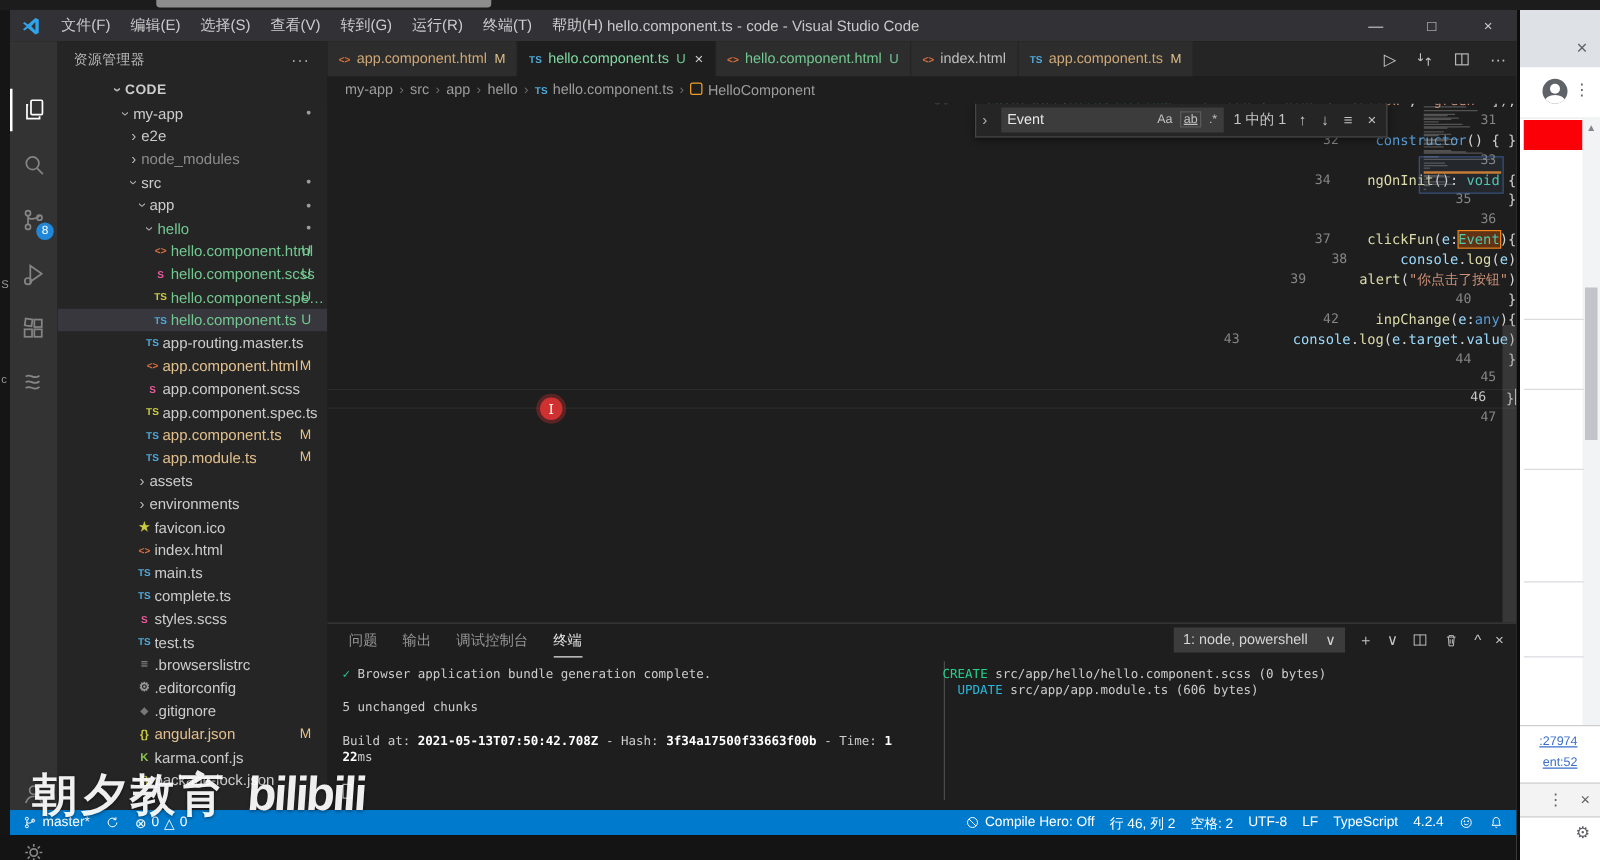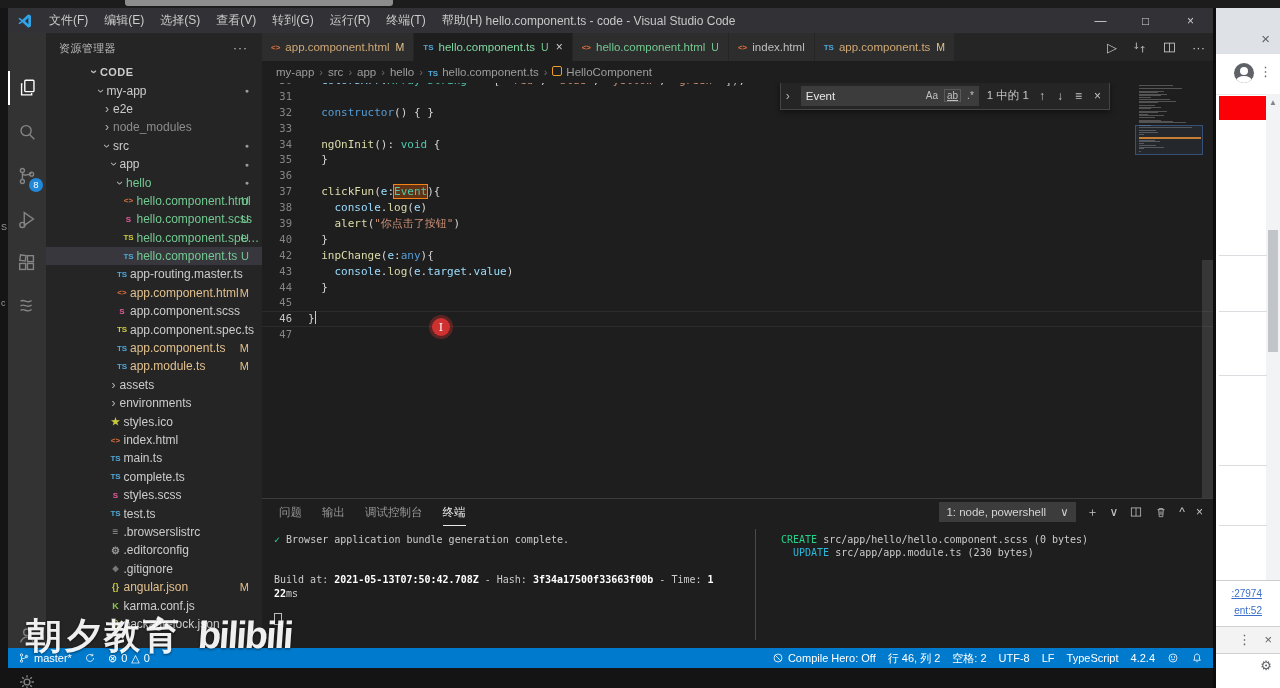--- a/index.html
+++ b/index.html
@@ -88,21 +88,21 @@
   .editor-actions .ea{display:flex;align-items:center;}
   .editor-actions svg{width:15px;height:15px;stroke:#c5c5c5;fill:none;stroke-width:1.4;}
 
   .breadcrumb{height:22px;flex:none;display:flex;align-items:center;padding-left:14px;font-size:11.5px;color:#9d9d9d;background:#1e1e1e;white-space:nowrap;}
   .bc-sep{color:#6e6e6e;margin:0 5px;font-size:11px;}
   .bc-tsicon{color:#4fa8d8;font-size:8px;font-weight:bold;margin-right:4px;}
   .bc-classicon{width:8px;height:8px;border:1.5px solid #ee9d28;border-radius:2px;margin-right:4px;display:inline-block;}
 
   .editorview{flex:1;position:relative;overflow:hidden;}
   #code-lines{position:absolute;left:0;top:-10px;right:0;}
-  .cline{height:15.9px;line-height:15.9px;display:flex;font-family:"DejaVu Sans Mono","Liberation Mono",monospace;font-size:11px;}
+  .cline{height:15.9px;line-height:15.9px;display:flex;font-family:"DejaVu Sans Mono","Liberation Mono",monospace;font-size:11px;justify-content:flex-end;}
   .lnum{width:46px;flex:none;text-align:right;padding-right:16px;box-sizing:border-box;color:#858585;font-size:10.5px;}
   .ctext{white-space:pre;color:#d4d4d4;}
   .tk-k{color:#569cd6;}.tk-f{color:#dcdcaa;}.tk-v{color:#9cdcfe;}.tk-t{color:#4ec9b0;}.tk-s{color:#ce9178;}.tk-p{color:#d4d4d4;}
   .tkmatch{background:#613214;outline:1px solid #f38518;}
   .cline.cur{box-shadow:inset 0 1px 0 #2b2b2b, inset 0 -1px 0 #2b2b2b;}
   .cline.cur .lnum{color:#c6c6c6;}
   .caret{display:inline-block;width:1.5px;height:13px;background:#cccccc;vertical-align:-2px;}
 
   
   .searchwidget{position:absolute;top:-1px;right:103px;height:27px;background:#252526;border:1px solid #454545;border-top:none;box-shadow:0 2px 6px rgba(0,0,0,.45);display:flex;align-items:center;font-size:11.5px;color:#cccccc;padding:0 6px 0 2px;gap:8px;z-index:5;}
@@ -127,21 +127,21 @@
   .panel-tabs{height:27px;display:flex;align-items:center;gap:20px;padding-left:17px;font-size:11.5px;color:#969696;}
   .ptab{height:100%;display:flex;align-items:center;box-sizing:border-box;border-bottom:1px solid transparent;}
   .ptab.active{color:#e7e7e7;border-bottom-color:#e7e7e7;}
   .panel-controls{position:absolute;right:10px;top:3px;display:flex;align-items:center;gap:11px;color:#cccccc;}
   .term-select{background:#3c3c3c;height:20px;display:flex;align-items:center;font-size:11.5px;padding:0 7px;gap:14px;color:#d4d4d4;}
   .pc-icon{font-size:12px;color:#c5c5c5;display:flex;align-items:center;}
   .pc-icon svg{width:14px;height:14px;stroke:#c5c5c5;fill:none;stroke-width:1.3;}
   .term-area{position:absolute;left:12px;right:4px;top:28px;bottom:2px;font-family:"DejaVu Sans Mono","Liberation Mono",monospace;font-size:10px;color:#cccccc;}
   .term-left{position:absolute;left:0;top:6px;width:468px;}
   .term-div{position:absolute;left:481px;top:2px;bottom:6px;width:1px;background:#4a4a4a;}
-  .term-right{position:absolute;left:507px;top:6px;right:8px;}
+  .term-right{position:absolute;left:480px;top:6px;right:8px;}
   .tline{height:13.4px;line-height:13.4px;white-space:pre;}
   .t-ok{color:#23d18b;}.t-b{color:#ffffff;font-weight:bold;}
   .t-create{color:#23d18b;}.t-update{color:#29b8db;padding-left:12px;}
   .t-cur{display:inline-block;width:6px;height:10px;border:1px solid #bdbdbd;vertical-align:-1px;}
 
   
   .statusbar{position:absolute;left:0;right:0;bottom:0;height:20px;background:#007acc;color:#ffffff;display:flex;align-items:center;justify-content:space-between;font-size:11px;padding:0 10px;box-sizing:border-box;}
   .sb-group{display:flex;align-items:center;gap:12px;white-space:nowrap;}
   .sb-item{display:flex;align-items:center;gap:4px;}
   .sb-item svg{width:12px;height:12px;stroke:#ffffff;fill:none;stroke-width:1.6;}
@@ -363,21 +363,21 @@
             <div class="trow" style="padding-left: 61.5px;">
               <span class="tw">›</span>
               <span class="flabel">assets</span>
             </div>
             <div class="trow" style="padding-left: 61.5px;">
               <span class="tw">›</span>
               <span class="flabel">environments</span>
             </div>
             <div class="trow" style="padding-left: 61.5px;">
               <span class="ficon fi-star">★</span>
-              <span class="flabel">styles.ico</span>
+              <span class="flabel">favicon.ico</span>
             </div>
             <div class="trow" style="padding-left: 61.5px;">
               <span class="ficon fi-html">&lt;&gt;</span>
               <span class="flabel">index.html</span>
             </div>
             <div class="trow" style="padding-left: 61.5px;">
               <span class="ficon fi-ts">TS</span>
               <span class="flabel">main.ts</span>
             </div>
             <div class="trow" style="padding-left: 61.5px;">
@@ -645,30 +645,31 @@
                   <path d="M6 8 h12 M9 8 V6 h6 v2 M8 8 l1 12 h6 l1 -12 M10.5 11 v6 M13.5 11 v6"></path>
                 </svg>
             </span>
             <span class="pc-icon">^</span>
             <span class="pc-icon">×</span>
           </div>
           <div class="term-area">
             <div class="term-left" id="term-left">
                 <div class="tline"><span class="t-ok">✓</span><span> Browser application bundle generation complete.</span></div>
                 <div class="tline">&nbsp;</div>
+                <div class="tline"><span>5 unchanged chunks</span></div>
                 <div class="tline">&nbsp;</div>
                 <div class="tline"><span>Build at: </span><span class="t-b">2021-05-13T07:50:42.708Z</span><span> - Hash: </span><span class="t-b">3f34a17500f33663f00b</span><span> - Time: </span><span class="t-b">1</span></div>
                 <div class="tline"><span class="t-b">22</span><span>ms</span></div>
                 <div class="tline">&nbsp;</div>
                 <div class="tline"><span class="t-cur"></span></div>
               </div>
             <div class="term-div"></div>
             <div class="term-right" id="term-right">
                 <div class="tline"><span class="t-create">CREATE</span><span> src/app/hello/hello.component.scss (0 bytes)</span></div>
-                <div class="tline"><span class="t-update">UPDATE</span><span> src/app/app.module.ts (230 bytes)</span></div>
+                <div class="tline"><span class="t-update">UPDATE</span><span> src/app/app.module.ts (606 bytes)</span></div>
               </div>
           </div>
         </div>
       </div>
     </div>
 
     <div class="statusbar">
       <div class="sb-group">
         <span class="sb-item">
           <svg viewBox="0 0 24 24">

